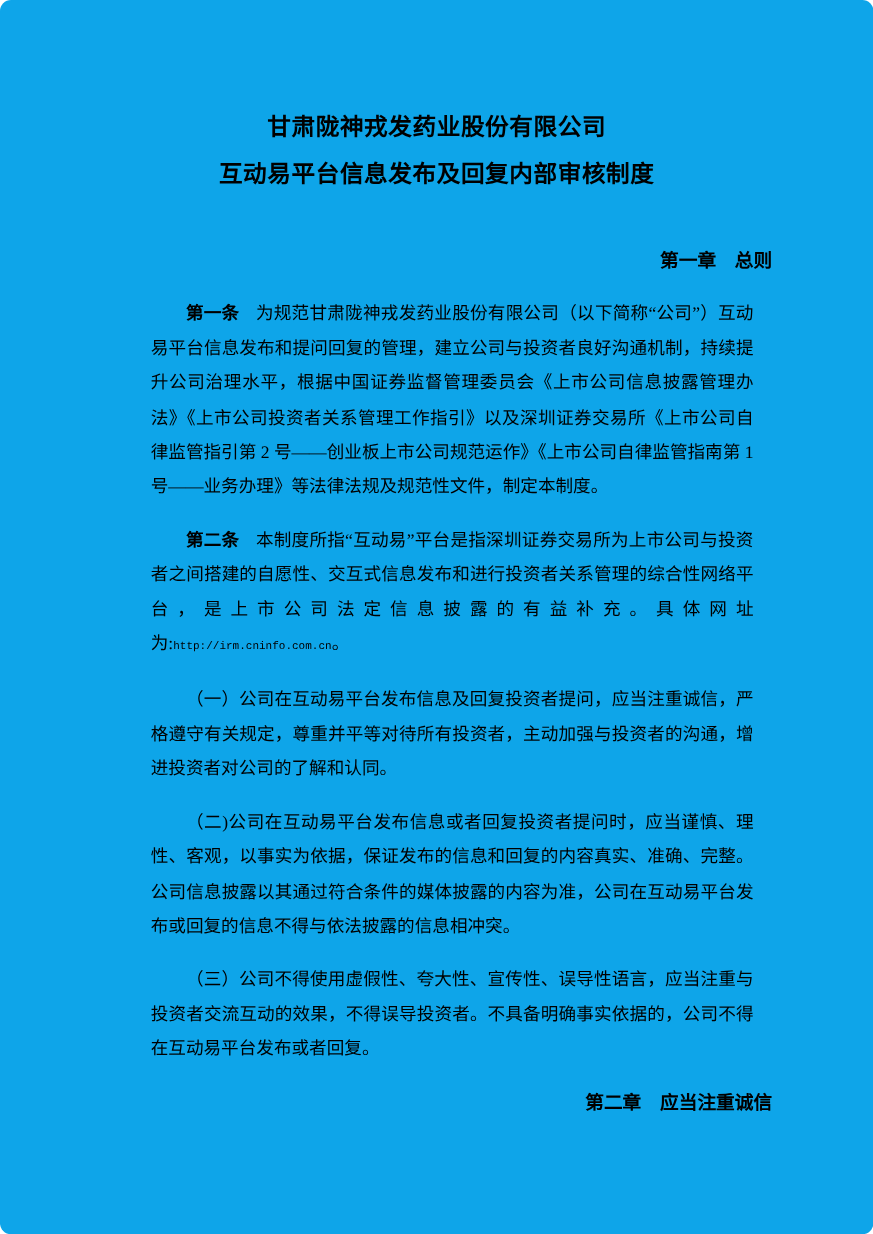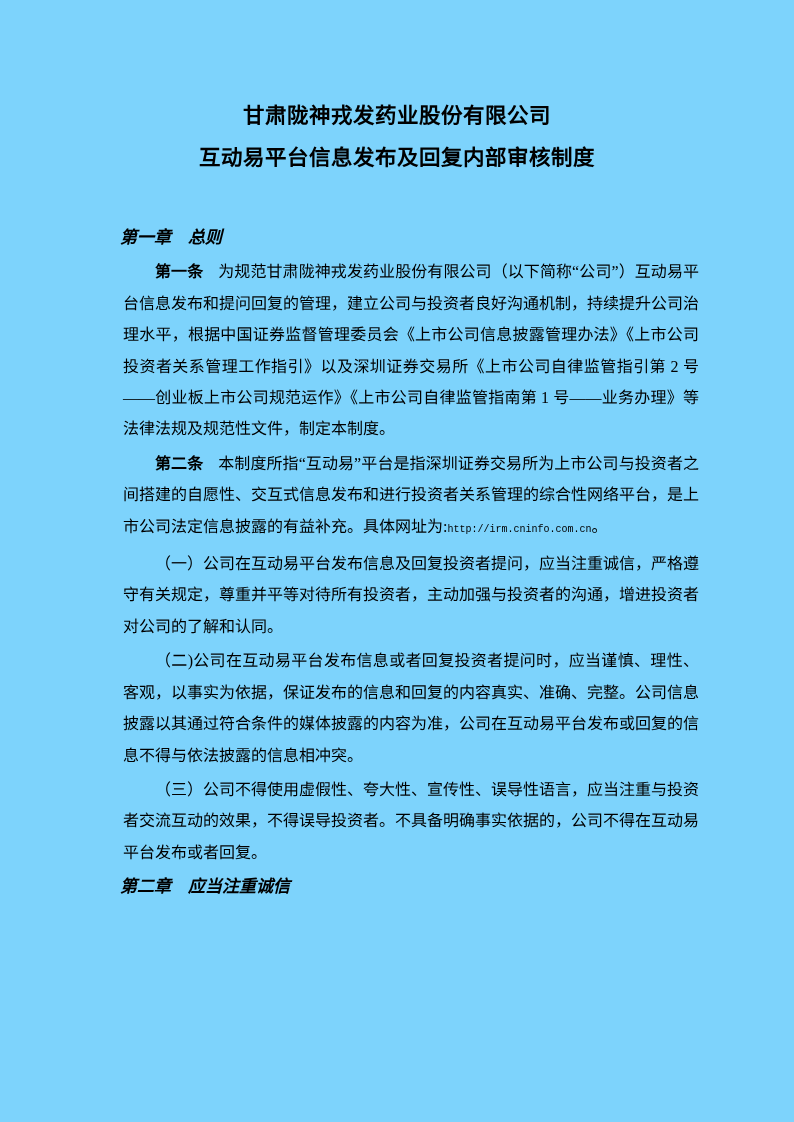--- a/index.html
+++ b/index.html
@@ -1,23 +1,24 @@
 <!DOCTYPE html>
 <html lang="zh-CN"><head>
 <meta charset="utf-8">
 <style>
   html, body { margin:0; padding:0; background:#ffffff; }
   .page {
     position: relative;
     width: 794px;
     height: 1122px;
-    background: #7dd3fc;
+    background: #0ea5e9;
     color: #000000;
     overflow: hidden;
     font-family: "Liberation Serif", serif;
+    border-radius: 10px;
   }
   .doc-header {
     position: absolute;
     top: 95px;
     left: 0;
     width: 794px;
     text-align: center;
     font-family: "Liberation Sans", sans-serif;
     font-weight: 700;
     font-size: 21.5px;
@@ -28,28 +29,27 @@
     position: absolute;
     top: 222px;
     left: 120px;
     width: 582px;
     font-size: 16px;
     line-height: 31.4px;
     text-align: justify;
   }
   .chapter-heading {
     margin: 0;
-    text-align: left;
+    text-align: right;
     font-weight: 700;
     font-size: 17px;
     line-height: 31.4px;
-    font-style: italic;
   }
   .para {
-    margin: 3px;
+    margin: 17px;
     text-indent: 2em;
   }
   .art-num {
     font-weight: 700;
     margin-right: 15px;
   }
   .url {
     font-family: "Liberation Mono", monospace;
     font-size: 10px;
   }

